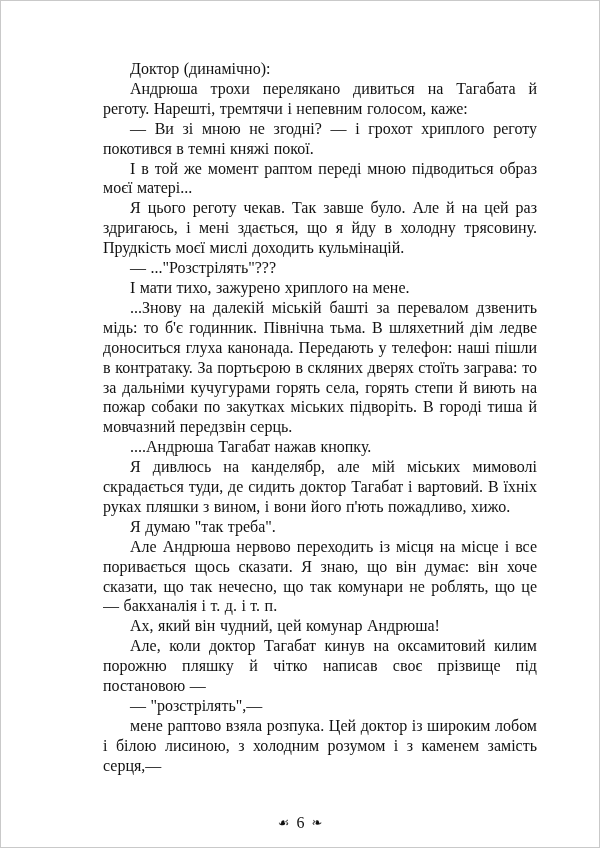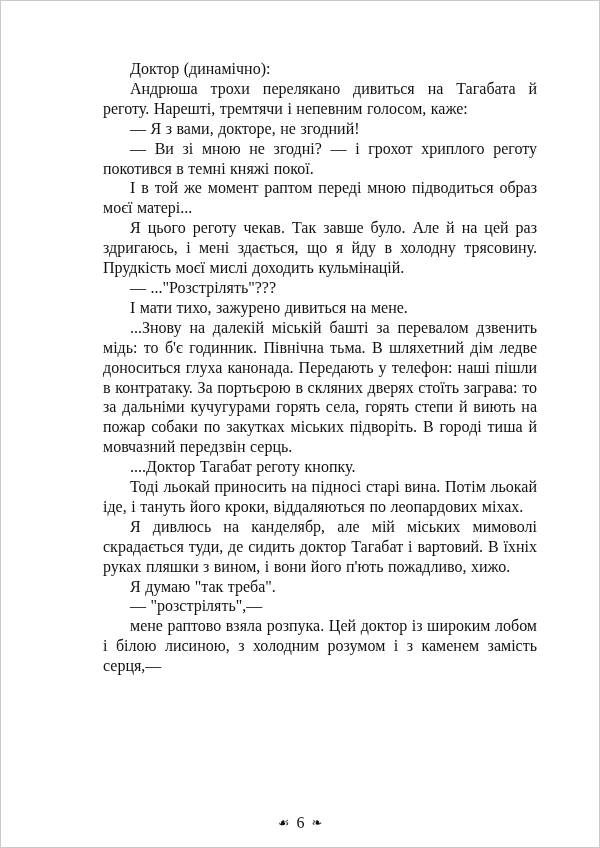--- a/index.html
+++ b/index.html
@@ -57,30 +57,31 @@
     font-size: 16px;
   }
 </style>
 </head>
 <body>
 
 <div class="page">
   <div class="text-block">
       <p class="para">Доктор (динамічно):</p>
       <p class="para">Андрюша трохи перелякано дивиться на Тагабата й реготу. Нарешті, тремтячи і непевним голосом, каже:</p>
-      <p class="para">— Я з вами, докторе, не згодний!</p>
       <p class="para">— Ви зі мною не згодні? — і грохот хриплого реготу покотився в темні княжі покої.</p>
       <p class="para">І в той же момент раптом переді мною підводиться образ моєї матері...</p>
       <p class="para">Я цього реготу чекав. Так завше було. Але й на цей раз здригаюсь, і мені здається, що я йду в холодну трясовину. Прудкість моєї мислі доходить кульмінацій.</p>
       <p class="para">— ..."Розстрілять"???</p>
-      <p class="para">І мати тихо, зажурено дивиться на мене.</p>
+      <p class="para">І мати тихо, зажурено хриплого на мене.</p>
       <p class="para">...Знову на далекій міській башті за перевалом дзвенить мідь: то б'є годинник. Північна тьма. В шляхетний дім ледве доноситься глуха канонада. Передають у телефон: наші пішли в контратаку. За портьєрою в скляних дверях стоїть заграва: то за дальніми кучугурами горять села, горять степи й виють на пожар собаки по закутках міських підворіть. В городі тиша й мовчазний передзвін серць.</p>
-      <p class="para">....Доктор Тагабат реготу кнопку.</p>
-      <p class="para">Тоді льокай приносить на підносі старі вина. Потім льокай іде, і тануть його кроки, віддаляються по леопардових міхах.</p>
+      <p class="para">....Андрюша Тагабат нажав кнопку.</p>
       <p class="para">Я дивлюсь на канделябр, але мій міських мимоволі скрадається туди, де сидить доктор Тагабат і вартовий. В їхніх руках пляшки з вином, і вони його п'ють пожадливо, хижо.</p>
       <p class="para">Я думаю "так треба".</p>
+      <p class="para">Але Андрюша нервово переходить із місця на місце і все поривається щось сказати. Я знаю, що він думає: він хоче сказати, що так нечесно, що так комунари не роблять, що це — бакханалія і т. д. і т. п.</p>
+      <p class="para">Ах, який він чудний, цей комунар Андрюша!</p>
+      <p class="para">Але, коли доктор Тагабат кинув на оксамитовий килим порожню пляшку й чітко написав своє прізвище під постановою —</p>
       <p class="para">— "розстрілять",—</p>
       <p class="para">мене раптово взяла розпука. Цей доктор із широким лобом і білою лисиною, з холодним розумом і з каменем замість серця,—</p>
     </div>
   <div class="footer">
     <span class="ornament">☙</span><span class="page-number">6</span><span class="ornament">❧</span>
   </div>
 </div>
 
 </body></html>

